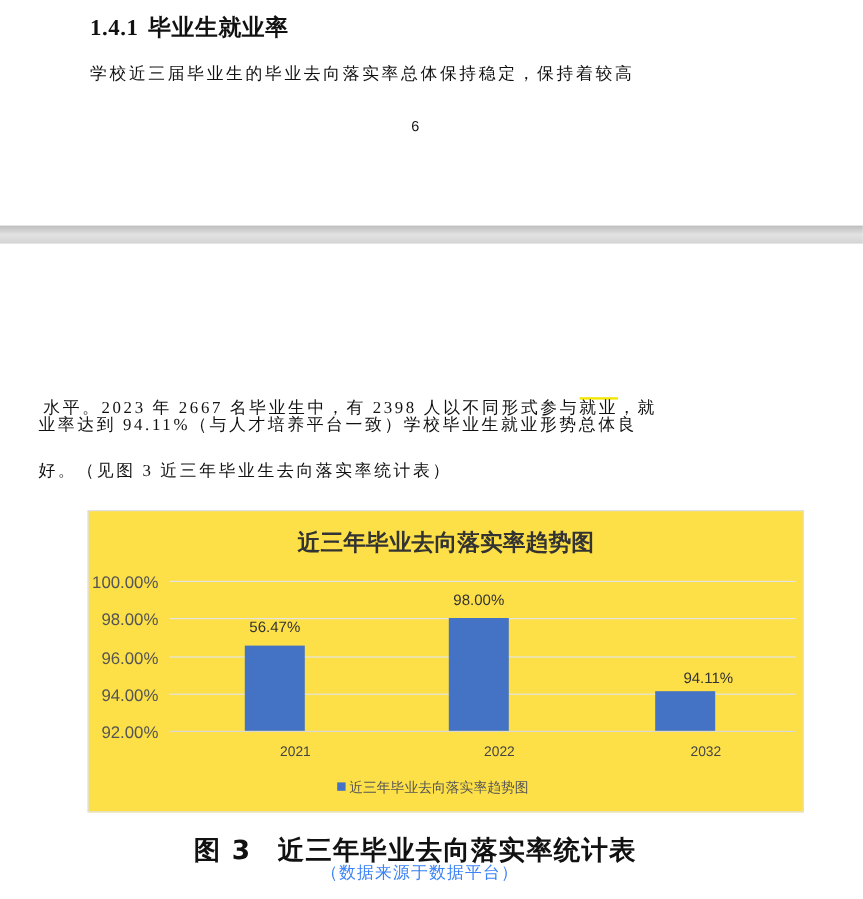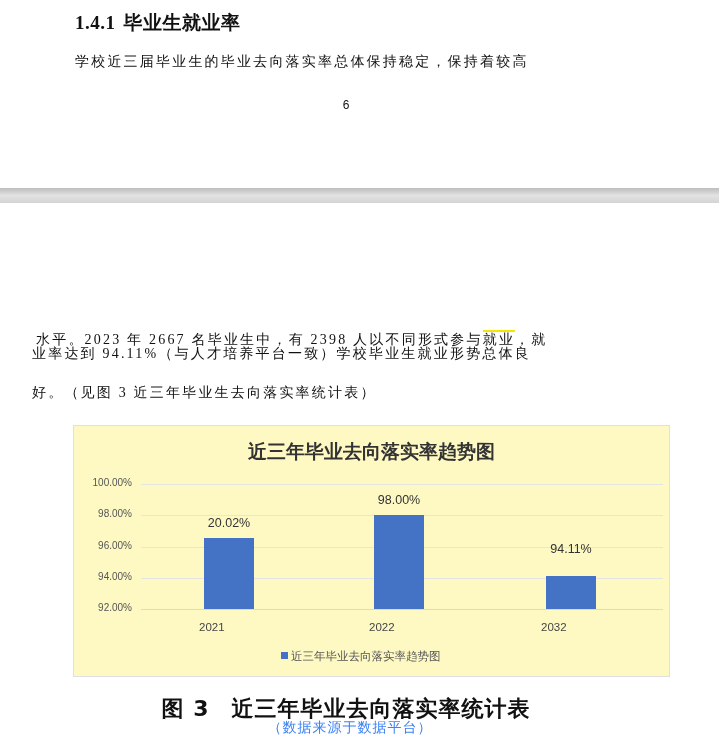--- a/index.html
+++ b/index.html
@@ -8,31 +8,31 @@
   .abs { position:absolute; }
   .heading { left:75px; top:10px; font-size:19px; font-weight:bold; letter-spacing:0.5px; }
   .heading .num { font-family:"Liberation Serif", serif; margin-right:8px; }
   .para-line { font-size:14px; letter-spacing:2.2px; white-space:nowrap; }
   .page-num { left:0; width:692px; top:98px; text-align:center; font-size:12px;
               font-family:"Liberation Sans", sans-serif; }
   .page-gap { left:0; top:188px; width:719px; height:15px;
               background:linear-gradient(#bdbdbd, #e2e2e2 50%, #d4d4d4); }
   .hl { border-top:2px solid #f3e600; }
   .chart-box { left:73px; top:425px; width:597px; height:252px;
-               border:1px solid #e0e0e0; background:#fef9c3; box-sizing:border-box; }
+               border:1px solid #e0e0e0; background:#fde047; box-sizing:border-box; }
   .chart-title { left:0; width:100%; top:13px; text-align:center; font-size:19px; font-weight:bold;
                  color:#333; font-family:"DejaVu Sans", sans-serif; }
-  .ytick { font-size:10px; color:#555; font-family:"Liberation Sans", sans-serif;
+  .ytick { font-size:14px; color:#555; font-family:"Liberation Sans", sans-serif;
            width:58px; text-align:right; }
   .grid { height:1px; background:#e4e4e4; }
   .bar { background:#4472c4; }
   .dlabel { font-size:12.5px; color:#333; font-family:"Liberation Sans", sans-serif;
             text-align:center; width:80px; }
   .xtick { font-size:11.5px; color:#444; font-family:"Liberation Sans", sans-serif;
-           text-align:left; width:60px; }
+           text-align:right; width:60px; }
   .legend { font-size:11.5px; color:#555; font-family:"DejaVu Sans", sans-serif; white-space:nowrap; }
   .legend-swatch { display:inline-block; width:7px; height:7px; background:#4472c4;
                    margin-right:3px; vertical-align:middle; position:relative; top:-1px; }
   .fig-caption { left:0; width:692px; top:694px; text-align:center; font-size:22px; font-weight:bold;
                  font-family:"DejaVu Sans", sans-serif; letter-spacing:1px; }
   .fig-caption .fig-num { margin-right:22px; }
   .fig-source { left:0; width:700px; top:719px; text-align:center; font-size:14px;
                 font-family:"DejaVu Serif", serif; color:#3b82f6; letter-spacing:1px; }
 </style>
 </head>
@@ -66,23 +66,23 @@
   <div class="abs grid" style="left:67px; width:522px; top:58px;"></div>
   <div class="abs grid" style="left:67px; width:522px; top:89px;"></div>
   <div class="abs grid" style="left:67px; width:522px; top:121px;"></div>
   <div class="abs grid" style="left:67px; width:522px; top:152px;"></div>
   <div class="abs grid" style="left:67px; width:522px; top:183px; background:#d9d9d9;"></div>
 
   <div class="abs bar" style="left:130px; width:50px; top:112px; height:71px;"></div>
   <div class="abs bar" style="left:300px; width:50px; top:89px; height:94px;"></div>
   <div class="abs bar" style="left:472px; width:50px; top:150px; height:33px;"></div>
 
-  <div class="abs dlabel" style="left:115px; top:90px;">20.02%</div>
+  <div class="abs dlabel" style="left:115px; top:90px;">56.47%</div>
   <div class="abs dlabel" style="left:285px; top:67px;">98.00%</div>
-  <div class="abs dlabel" style="left:457px; top:116px;">94.11%</div>
+  <div class="abs dlabel" style="left:457px; top:132px;text-align:right;">94.11%</div>
 
   <div class="abs xtick" style="left:125px; top:195px;">2021</div>
   <div class="abs xtick" style="left:295px; top:195px;">2022</div>
   <div class="abs xtick" style="left:467px; top:195px;">2032</div>
 
   <div class="abs legend" style="left:207px; top:223px;">
     <span class="legend-swatch"></span><span>近三年毕业去向落实率趋势图</span>
   </div>
 </div>
 

